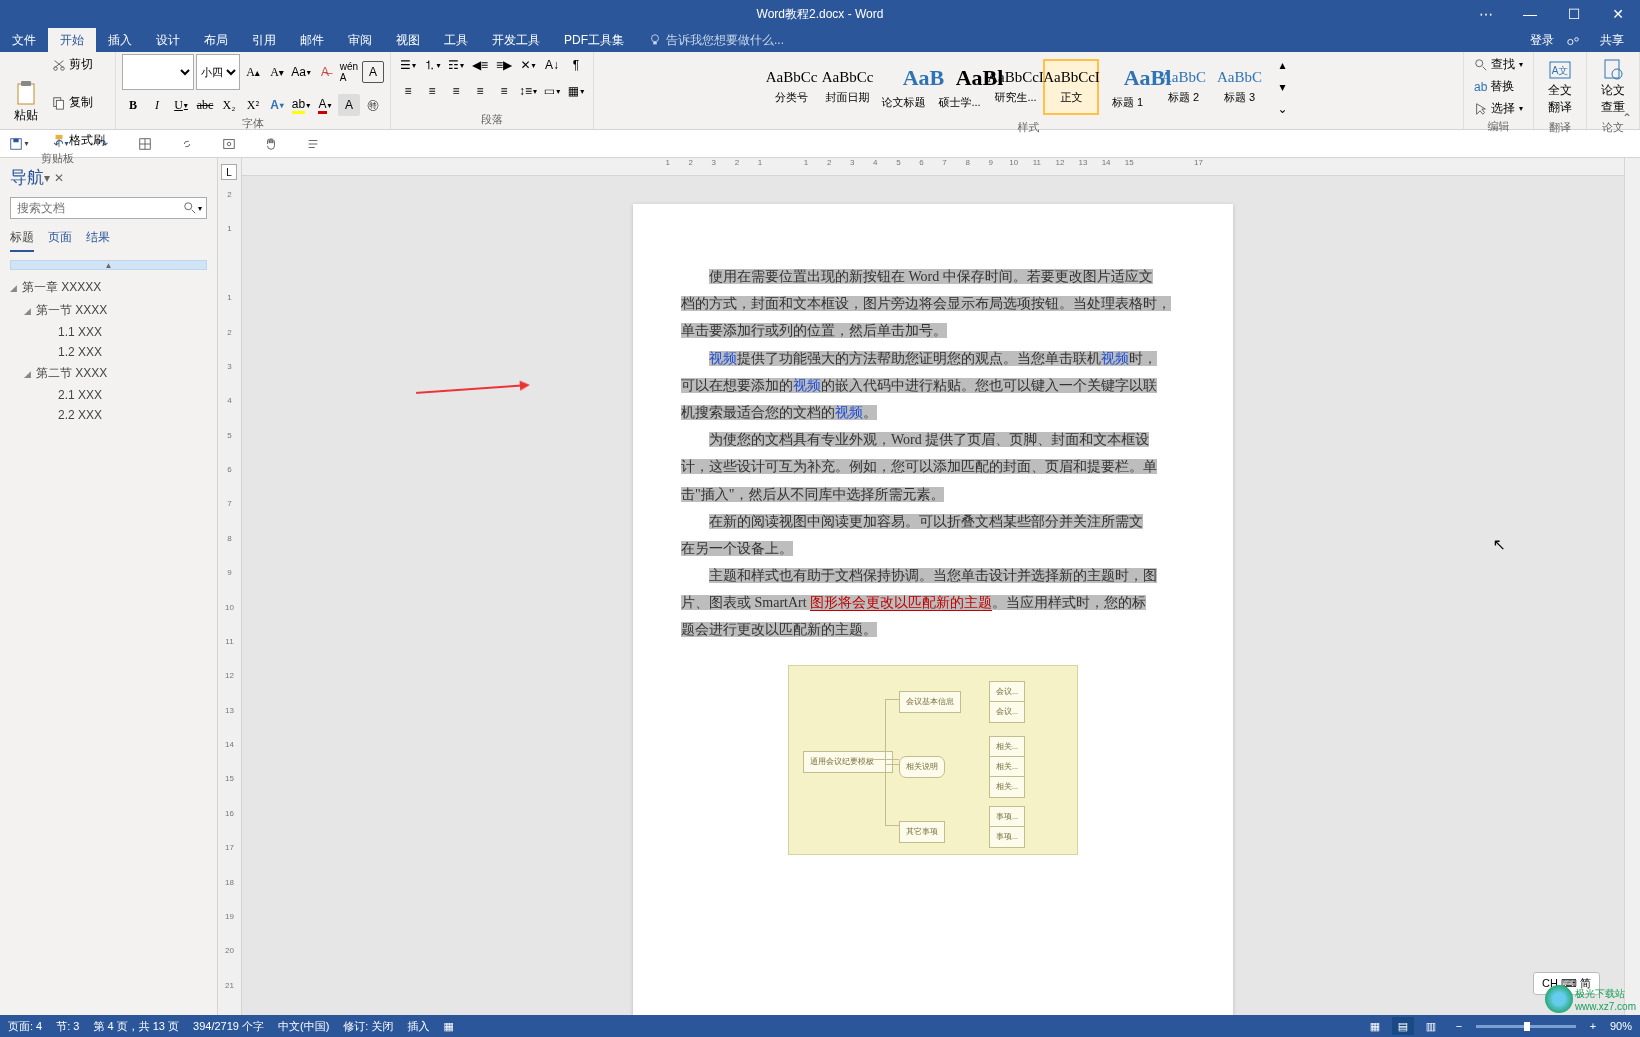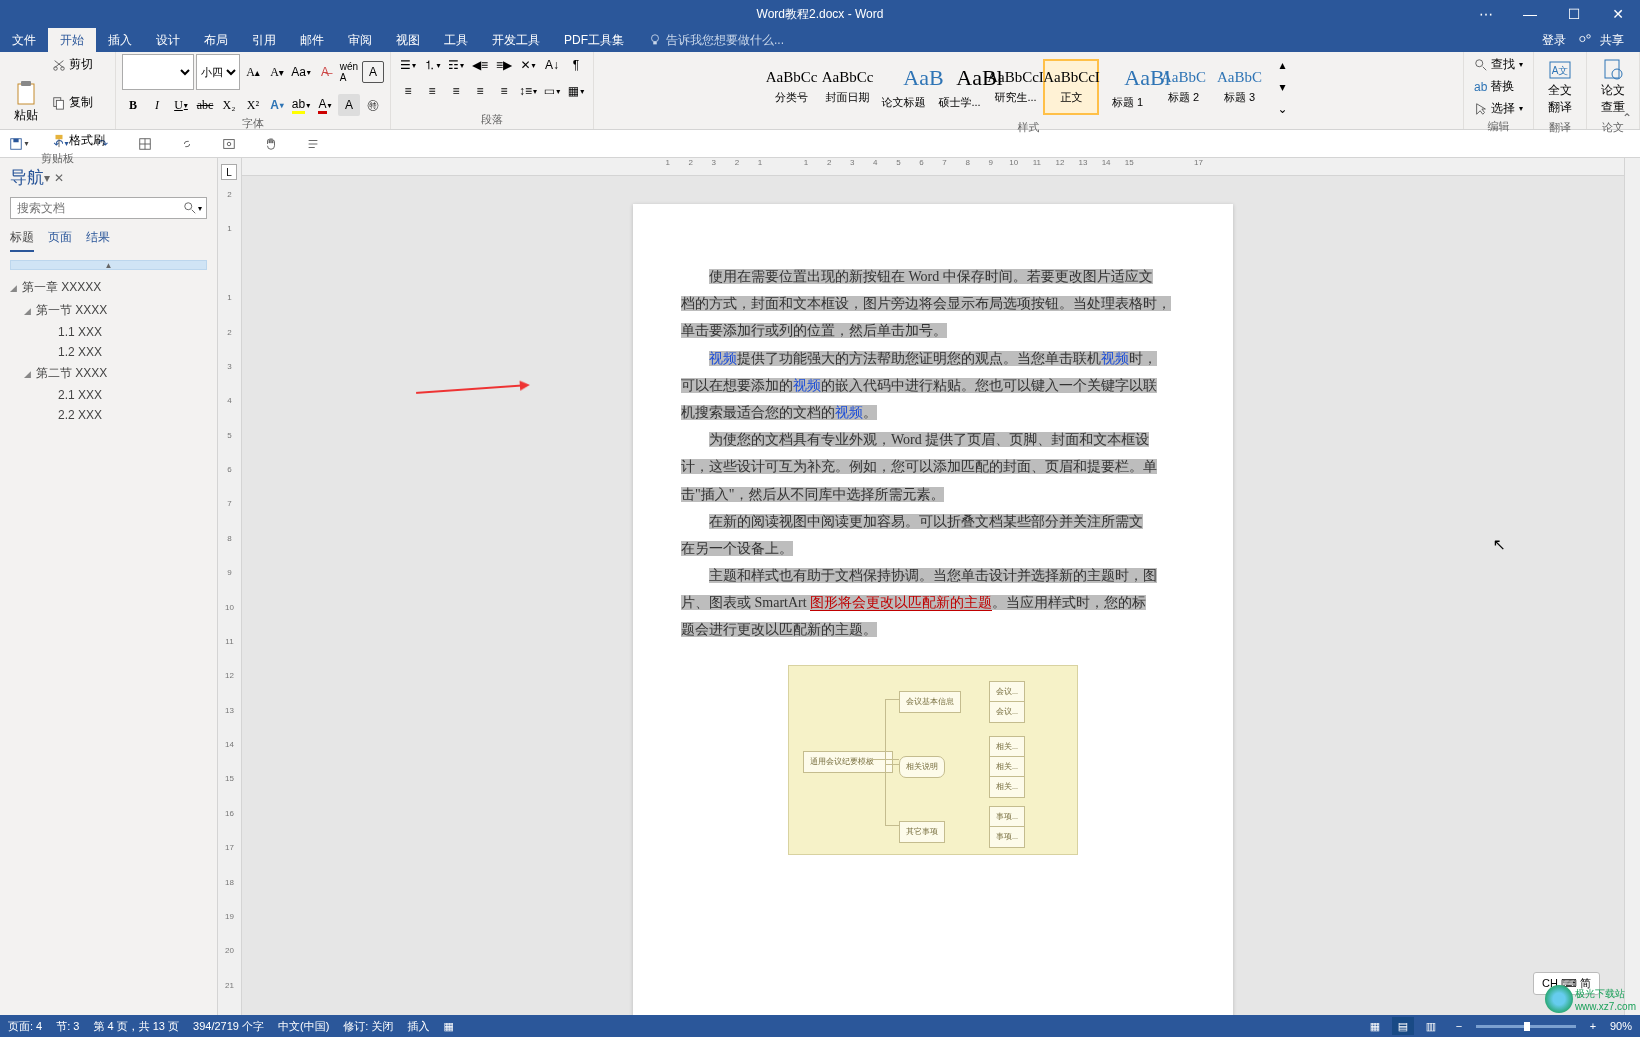--- a/index.html
+++ b/index.html
@@ -27,21 +27,21 @@
   .ribbon-group { display: flex; flex-direction: column; align-items: center; border-right: 1px solid #e1dfdd; padding: 2px 6px 0; }
   .ribbon-group-label { font-size: 11px; color: #666; margin-top: auto; margin-bottom: 2px; }
   .group-content { display: flex; align-items: center; gap: 2px; flex: 1; }
   .small-btn { min-width: 22px; height: 22px; display: flex; align-items: center; justify-content: center; cursor: pointer; border-radius: 2px; }
   .font-row { display: flex; gap: 2px; align-items: center; }
   .font-btn { font-family: "Times New Roman", serif; }
   .styles-gallery { display: flex; gap: 0; }
   .style-item { width: 56px; height: 56px; border: 1px solid transparent; display: flex; flex-direction: column; align-items: center; justify-content: center; cursor: pointer; font-size: 11px; }
   .style-item.sel { border: 1px solid #ffc048; background: #fff2d5; box-shadow: inset 0 0 0 1px #ffc048; }
   .style-preview { font-family: "SimSun", serif; font-size: 15px; margin-bottom: 4px; }
-  .style-preview.big { font-size: 22px; font-weight: normal; margin-left: 40px; }
+  .style-preview.big { font-size: 22px; font-weight: bold; margin-left: 40px; }
   .style-preview.blue { color: #2e74b5; }
   .style-item-name { font-size: 11px; }
   .edit-group { display: flex; flex-direction: column; gap: 1px; }
   .edit-line { display: flex; align-items: center; gap: 3px; cursor: pointer; padding: 2px 4px; }
   .large-btn { display: flex; flex-direction: column; align-items: center; padding: 4px 8px; cursor: pointer; }
   .ribbon-collapse { position: absolute; right: 8px; bottom: 4px; cursor: pointer; color: #666; }
   
   
   .qat { height: 28px; background: #fff; border-bottom: 1px solid #d4d4d4; display: flex; align-items: center; padding: 0 8px; gap: 20px; }
   .qat .small-btn { color: #444; }
@@ -139,21 +139,21 @@
   <div class="ribbon-tab">PDF工具集</div>
   <div class="tell-me">
     <svg class="icon" viewBox="0 0 16 16">
         <circle cx="8" cy="6" r="4" fill="none" stroke="#c9d7ea"></circle>
         <rect x="6" y="10" width="4" height="3" fill="#c9d7ea"></rect>
       </svg>
     <span>告诉我您想要做什么...</span>
   </div>
   <div class="tabs-right">
     <span>登录</span>
-    <span style="display:flex;gap:8px;align-items:flex-start;font-family:Liberation Serif, serif;">
+    <span style="display:flex;gap:20px;align-items:flex-end;font-family:Liberation Serif, serif;">
       <svg class="icon" viewBox="0 0 16 16">
           <circle cx="5" cy="8" r="3" fill="none" stroke="#fff"></circle>
           <circle cx="12" cy="5" r="2" fill="none" stroke="#fff"></circle>
         </svg>
       <span>共享</span>
     </span>
   </div>
 </div>
 
 <div class="ribbon">

